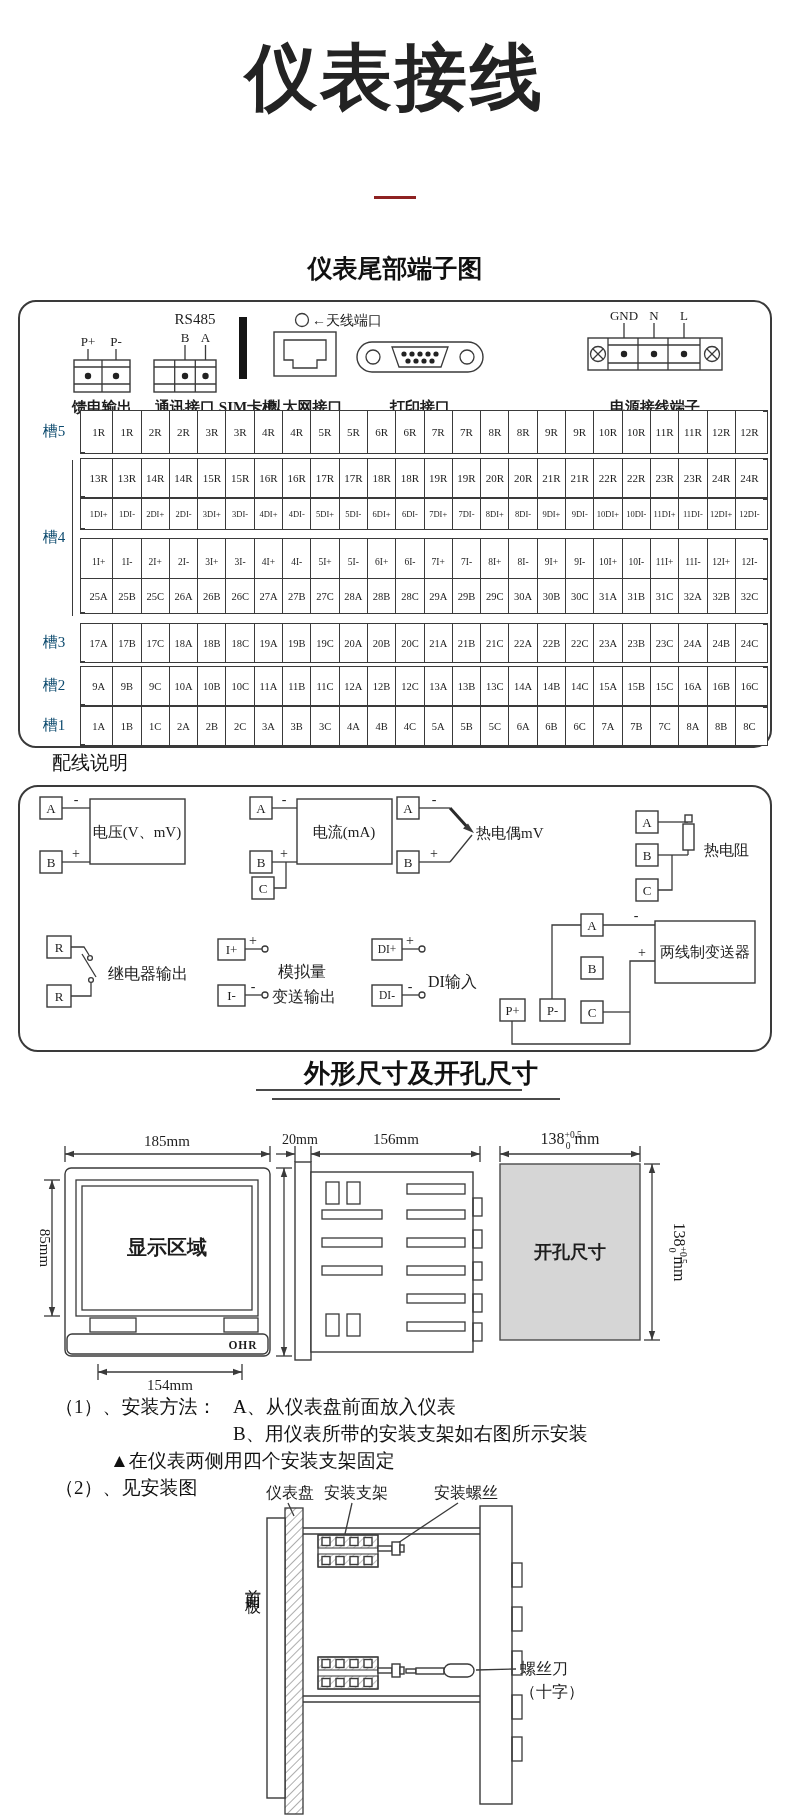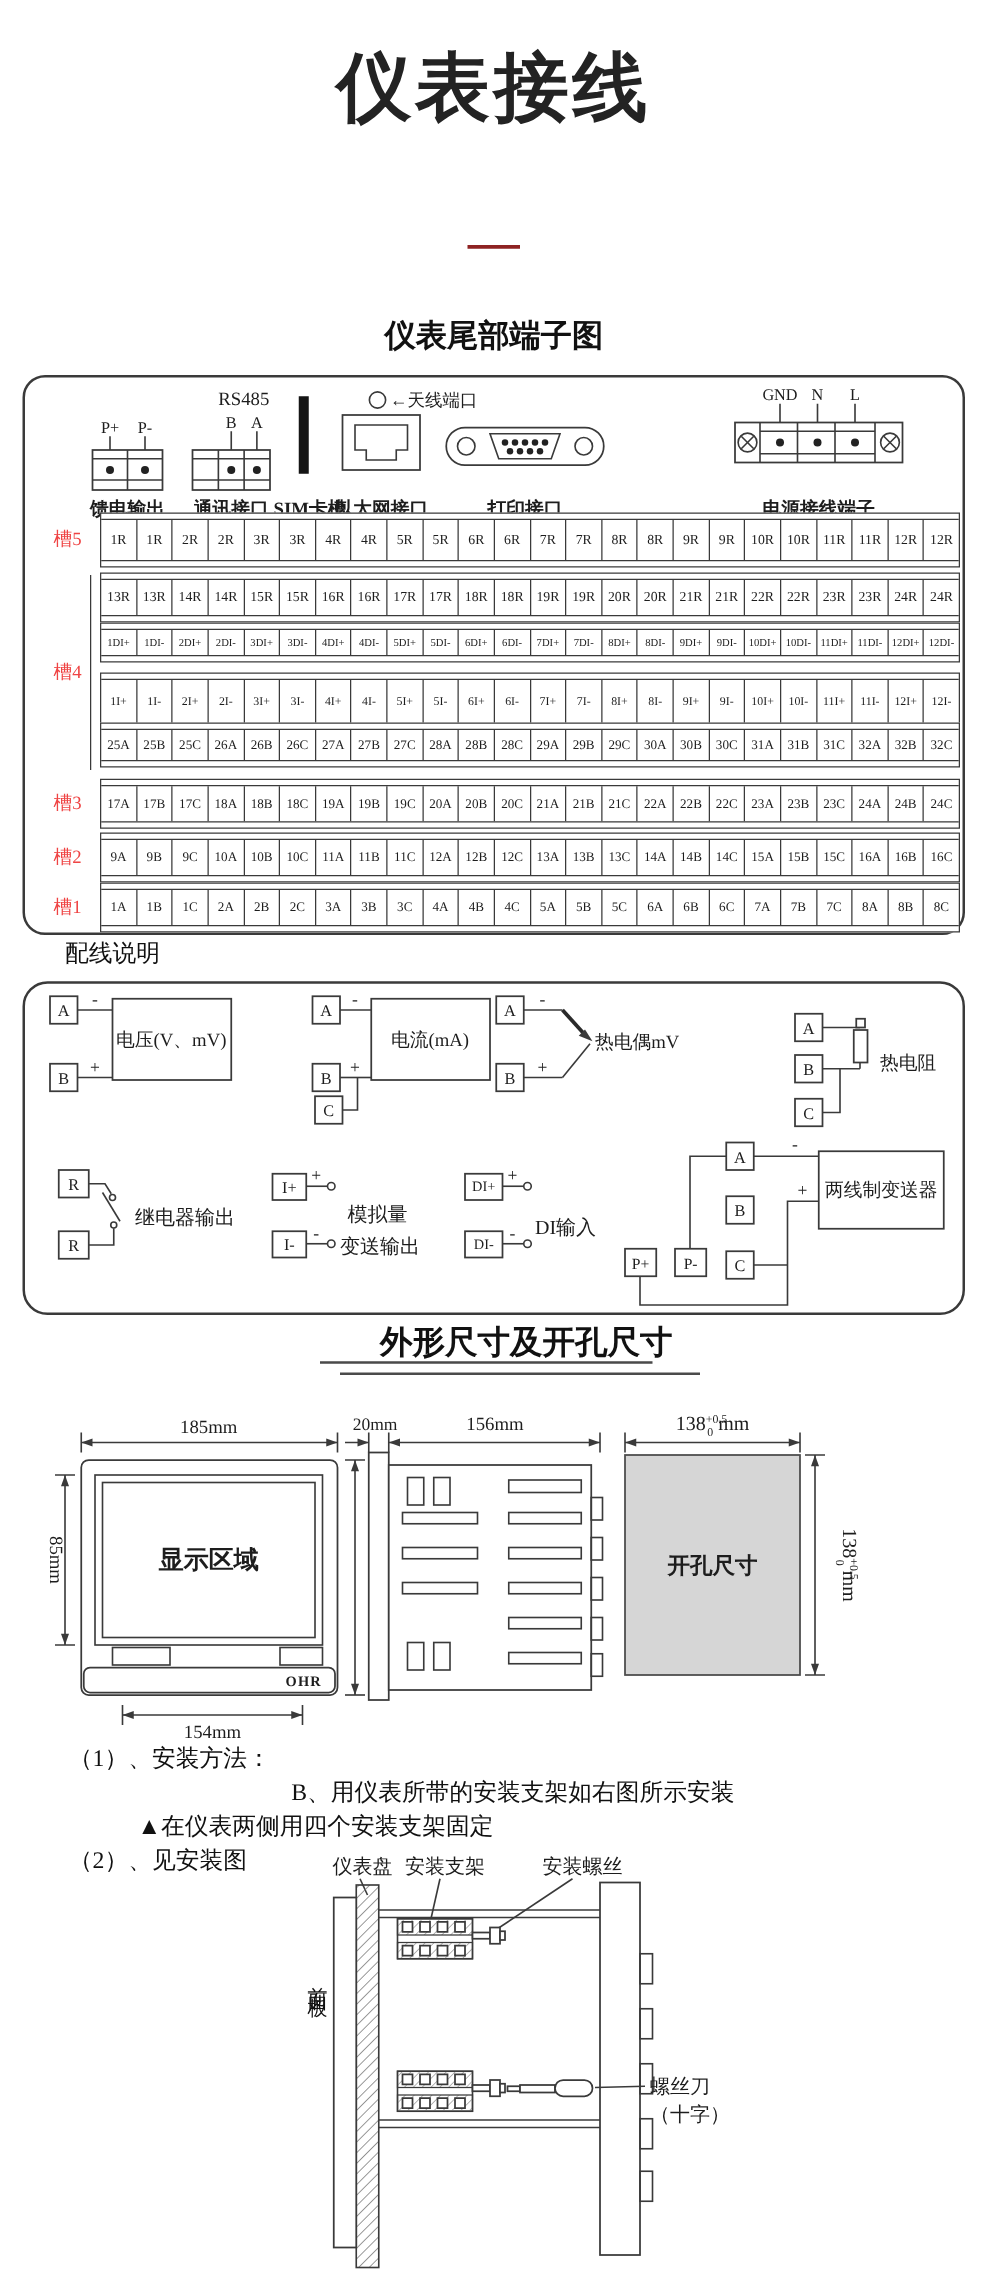--- a/index.html
+++ b/index.html
@@ -1,47 +1,47 @@
 <!DOCTYPE html>
 <html lang="zh"><head>
 <meta charset="utf-8">
 <style>
   html,body{margin:0;padding:0;background:#fff;}
   .page{position:relative;width:790px;height:1820px;background:#fff;overflow:hidden;
         font-family:"Liberation Serif",serif;color:#1d1d1d;}
   .abs{position:absolute;}
 
   .main-title{top:30px;left:0;width:790px;text-align:center;
-    font-family:"Liberation Sans",sans-serif;font-weight:900;font-size:60px;
+    font-family:"Liberation Sans",sans-serif;font-weight:900;font-size:72px;
     letter-spacing:3px;color:#232323;}
   .title-rule{top:196px;left:374px;width:42px;height:3px;background:#8e2222;}
   .subtitle{top:252px;left:0;width:790px;text-align:center;
     font-family:"Liberation Sans",sans-serif;font-weight:700;font-size:25px;color:#111;}
 
   .term-box{top:300px;left:18px;width:754px;height:448px;border:2px solid #3a3a3a;
     border-radius:18px;box-sizing:border-box;background:#fff;}
   .wire-head{top:750px;left:20px;font-family:"Liberation Sans",sans-serif;
     font-size:19px;color:#111;margin-left:32px;}
   .wire-box{top:785px;left:18px;width:754px;height:267px;border:2px solid #3a3a3a;
     border-radius:20px;box-sizing:border-box;background:#fff;}
 
   .strip{position:absolute;left:60px;width:688px;border:1.6px solid #3a3a3a;
-    box-sizing:border-box;display:flex;flex-direction:column;background:#fff;}
+    box-sizing:border-box;display:flex;flex-direction:row;background:#fff;}
   .band{flex:0 0 4px;}
   .band.bt{border-bottom:1px solid #3a3a3a;}
   .band.bb{border-top:1px solid #3a3a3a;}
   .cells{flex:1;display:flex;}
   .tcell{flex:1 1 0;min-width:0;display:flex;align-items:center;justify-content:center;
     border-right:1px solid #3a3a3a;font-size:11px;white-space:nowrap;overflow:hidden;}
   .tcell:last-child{border-right:none;}
   .gsep{border-right-width:1.8px;}
   .f8 .tcell{font-size:8.5px;}
   .f95 .tcell{font-size:9.5px;}
   .f10 .tcell{font-size:10.5px;}
-  .slot-label{position:absolute;left:14px;width:40px;text-align:center;font-size:15px;color:#ef4444;}
+  .slot-label{position:absolute;left:14px;width:40px;text-align:center;font-size:15px;color:#0c4a6e;}
   .slot4-bracket{position:absolute;left:52px;top:158px;height:156px;width:0;
     border-left:1.5px solid #3a3a3a;}
 
   .dims-head{top:1056px;left:0;width:754px;text-align:center;
     font-family:"Liberation Sans",sans-serif;font-weight:700;font-size:26px;color:#111;padding-left:44px;}
   .dims-rule1{top:1089px;left:256px;width:266px;height:2px;background:#4a4a4a;}
   .dims-rule2{top:1098px;left:272px;width:288px;height:2px;background:#4a4a4a;}
 
   .txt{position:absolute;font-size:19px;color:#111;white-space:nowrap;}
   .vlabel{position:absolute;left:242px;top:1576px;writing-mode:vertical-rl;
@@ -635,20 +635,21 @@
       <line class="ln" x1="614" y1="46" x2="630" y2="46"></line>
         <line class="ln" x1="614" y1="222" x2="630" y2="222"></line>
       <line class="ln" x1="622" y1="46" x2="622" y2="222"></line>
       <polygon class="ar" points="622,46 618.8,55 625.2,55"></polygon>
         <polygon class="ar" points="622,222 618.8,213 625.2,213"></polygon>
       <text transform="rotate(90 644 134)" x="644" y="134" text-anchor="middle"><tspan font-size="16">138</tspan><tspan dy="-6" font-size="9.5">+0.5</tspan><tspan dx="-16" dy="11" font-size="9.5">0</tspan><tspan dx="4" dy="-5" font-size="16">mm</tspan></text>
     </g>
   </svg>
 
   <span class="txt" style="left:55px;top:1394px">（1）、安装方法：</span>
+  <span class="txt" style="left:233px;top:1394px">A、从仪表盘前面放入仪表</span>
   <span class="txt" style="left:110px;top:1448px">▲在仪表两侧用四个安装支架固定</span>
   <span class="txt" style="left:233px;top:1421px">B、用仪表所带的安装支架如右图所示安装</span>
   <span class="txt" style="left:55px;top:1475px">（2）、见安装图</span>
 
   <svg width="424" height="336" viewBox="0 0 424 336" style="top:1482px;left:228px">
     <defs>
       <pattern id="hatchP" patternUnits="userSpaceOnUse" width="6" height="6" patternTransform="rotate(45)">
         <line x1="0" y1="0" x2="0" y2="6" stroke="#777" stroke-width="1.2"></line>
       </pattern>
       <pattern id="hatchB" patternUnits="userSpaceOnUse" width="5" height="5" patternTransform="rotate(45)">

